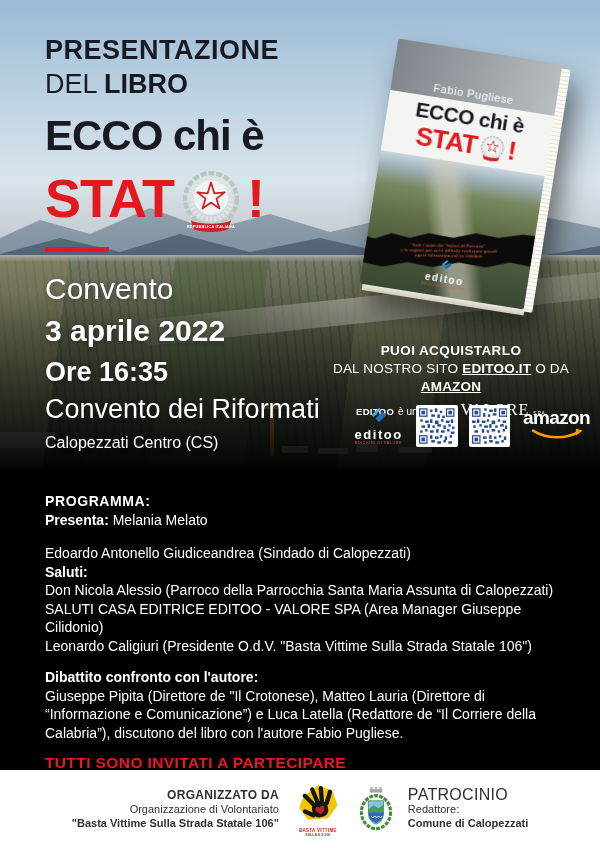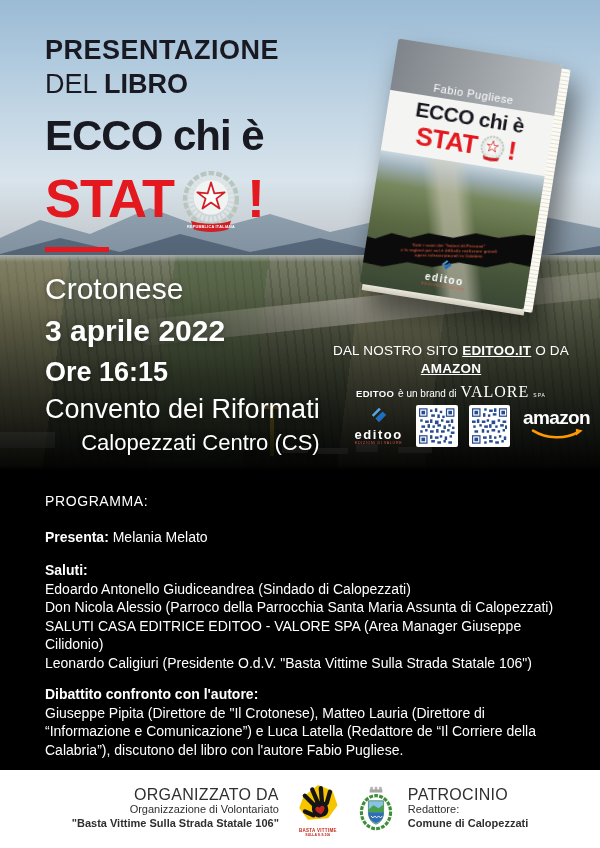--- a/index.html
+++ b/index.html
@@ -34,21 +34,21 @@
   .ecco{font-size:42px;font-weight:800;letter-spacing:-1px;margin-top:12px;line-height:46px;}
   .stato{display:flex;align-items:center;color:#e3191f;font-size:54px;font-weight:800;letter-spacing:-1px;margin-top:2px;line-height:58px;}
   .stato .emblem-big{width:72px;height:72px;margin:2px 0 0 1px;}
   .rule{width:64px;height:5px;background:#e3191f;margin-top:12px;}
   
   .date-block{position:absolute;left:45px;top:270px;color:#fff;text-shadow:0 1px 6px rgba(0,0,0,.35);}
   .d-day{font-size:30px;line-height:38px;font-weight:500;}
   .d-date{font-size:30px;line-height:46px;font-weight:800;}
   .d-time{font-size:27px;line-height:36px;font-weight:800;}
   .d-venue{font-size:27px;line-height:38px;font-weight:500;}
-  .d-city{font-size:22px;line-height:30px;font-weight:400;text-align:right;}
+  .d-city{font-size:16px;line-height:30px;font-weight:400;}
   
   .book-wrap{position:absolute;left:378px;top:50px;width:166px;height:248px;transform:rotate(9deg);
     filter:drop-shadow(10px 16px 14px rgba(0,0,0,.5));}
   .pages-right{position:absolute;right:-9px;top:4px;width:10px;height:246px;
     background:repeating-linear-gradient(180deg,#fbfaf4 0 3px,#e4e0d2 3px 4px);border-radius:0 2px 2px 0;}
   .pages-bottom{position:absolute;left:3px;bottom:-6px;width:164px;height:7px;
     background:linear-gradient(180deg,#efece2,#cfcbbd);}
   .cover{position:absolute;inset:0;background:#f4f4f2;overflow:hidden;border-radius:2px;
     display:flex;flex-direction:column;}
   .cov-band{height:52px;background:linear-gradient(100deg,#7e8489,#b9bec2);
@@ -83,30 +83,30 @@
   .logos{position:absolute;left:352px;top:403px;width:240px;height:46px;display:flex;align-items:center;gap:11px;}
   .editoo-logo{width:54px;text-align:center;color:#fff;}
   .editoo-logo .e-name{font-size:13px;letter-spacing:1.5px;font-weight:600;line-height:13px;}
   .editoo-logo .e-tag{font-size:3.5px;letter-spacing:.7px;color:#e05a4e;line-height:5px;}
   .qr{width:42px;height:42px;background:#fff;border-radius:2px;padding:3px;box-sizing:border-box;}
   .amazon{width:72px;text-align:center;color:#fff;}
   .amazon .a-word{font-size:19px;font-weight:800;letter-spacing:-.6px;line-height:17px;}
   
   .program{position:absolute;top:470px;left:0;width:600px;height:300px;background:#000;color:#fff;
     padding:22px 45px 0;box-sizing:border-box;font-size:14px;line-height:18.5px;}
-  .pg-head{font-size:14px;letter-spacing:.6px;margin-bottom:17px;}
+  .pg-head{font-size:14px;letter-spacing:.6px;font-weight:bold;}
   .pg-presenta{margin-bottom:15px;}
   .pg-block{margin-bottom:7px;}
   b.lbl{font-weight:800;}
   .cta{margin-top:12px;color:#e8191f;font-weight:800;font-size:15.5px;letter-spacing:.4px;}
   
   .footer{position:absolute;bottom:0;left:0;width:600px;height:78px;background:#fff;
     display:flex;align-items:center;justify-content:center;gap:13px;color:#2f2f2f;}
   .org-text{text-align:right;font-size:11px;line-height:14px;}
-  .org-text .t1{font-size:16px;font-weight:400;letter-spacing:.3px;}
+  .org-text .t1{font-size:12px;font-weight:700;letter-spacing:.3px;}
   .org-text .t3{font-weight:700;}
   .hand-logo{width:52px;text-align:center;}
   .hand-logo .h1{font-size:4.5px;line-height:5px;color:#c02618;font-weight:700;letter-spacing:.3px;}
   .hand-logo .h2{font-size:3.5px;line-height:4px;color:#c02618;font-weight:700;}
   .pat-text{text-align:left;font-size:11px;line-height:14px;}
   .pat-text .t1{font-size:16px;font-weight:500;letter-spacing:.3px;}
   .pat-text .t3{font-weight:700;}
 </style>
 </head>
 <body>
@@ -143,23 +143,23 @@
           <path d="M50,27 L54.7,42.3 L69,40.8 L57.6,49.5 L61.8,63.2 L50,55 L38.2,63.2 L42.4,49.5 L31,40.8 L45.3,42.3 Z" fill="#ffffff" stroke="#d21f26" stroke-width="2.5" stroke-linejoin="round"></path>
           <path d="M22,80 C35,86 65,86 78,80 L74,92 C60,97 40,97 26,92 Z" fill="#cf2027"></path>
           <text x="50" y="90" text-anchor="middle" font-size="5.2" fill="#ffffff" letter-spacing=".4">REPUBBLICA ITALIANA</text>
         </svg>
         <span>!</span>
       </div>
       <div class="rule"></div>
     </div>
 
     <div class="date-block">
-      <div class="d-day">Crotonese</div>
+      <div class="d-day">Convento</div>
       <div class="d-date">3 aprile 2022</div>
-      <div class="d-time">Ore 16:15</div>
+      <div class="d-time">Ore 16:35</div>
       <div class="d-venue">Convento dei Riformati</div>
       <div class="d-city">Calopezzati Centro (CS)</div>
     </div>
 
     <div class="book-wrap">
       <div class="pages-right"></div>
       <div class="pages-bottom"></div>
       <div class="cover">
         <div class="cov-band">Fabio Pugliese</div>
         <div class="cov-title">
@@ -188,20 +188,21 @@
               <polygon points="6,14 14,6 18,10 10,18" fill="#1f6fc0"></polygon>
             </svg>
             <div class="pub-name">editoo</div>
             <div class="pub-tag">EDIZIONI DI VALORE</div>
           </div>
         </div>
       </div>
     </div>
 
     <div class="purchase">
+      <div class="p1">PUOI ACQUISTARLO</div>
       <div class="p2"><span>DAL NOSTRO SITO </span><b>EDITOO.IT</b><span> O DA </span><b>AMAZON</b></div>
       <div class="brand">
         <span class="b-editoo">EDITOO</span>
         <span>è un brand di</span>
         <span class="b-valore">VALORE</span>
         <span class="b-spa">SPA</span>
       </div>
     </div>
 
     <div class="logos">
@@ -317,22 +318,22 @@
           <polygon points="54,1 62,3 54,9" fill="#ff9900"></polygon>
         </svg>
       </div>
     </div>
   </div>
 
   <div class="program">
     <div class="pg-head">PROGRAMMA:</div>
     <div class="pg-presenta"><b class="lbl">Presenta:</b><span> Melania Melato</span></div>
     <div class="pg-block">
+      <div>Edoardo Antonello Giudiceandrea (Sindado di Calopezzati)</div>
       <div><b class="lbl">Saluti:</b></div>
-      <div>Edoardo Antonello Giudiceandrea (Sindado di Calopezzati)</div>
       <div>Don Nicola Alessio (Parroco della Parrocchia Santa Maria Assunta di Calopezzati)</div>
       <div>SALUTI CASA EDITRICE EDITOO - VALORE SPA (Area Manager Giuseppe Cilidonio)</div>
       <div>Leonardo Caligiuri (Presidente O.d.V. "Basta Vittime Sulla Strada Statale 106")</div>
     </div>
     <div class="pg-block" style="margin-top:13px;">
       <div><b class="lbl">Dibattito confronto con l'autore:</b></div>
       <div>Giuseppe Pipita (Direttore de "Il Crotonese), Matteo Lauria (Direttore di “Informazione e Comunicazione”) e Luca Latella (Redattore de “Il Corriere della Calabria”), discutono del libro con l'autore Fabio Pugliese.</div>
     </div>
     <div class="cta">TUTTI SONO INVITATI A PARTECIPARE</div>
   </div>

